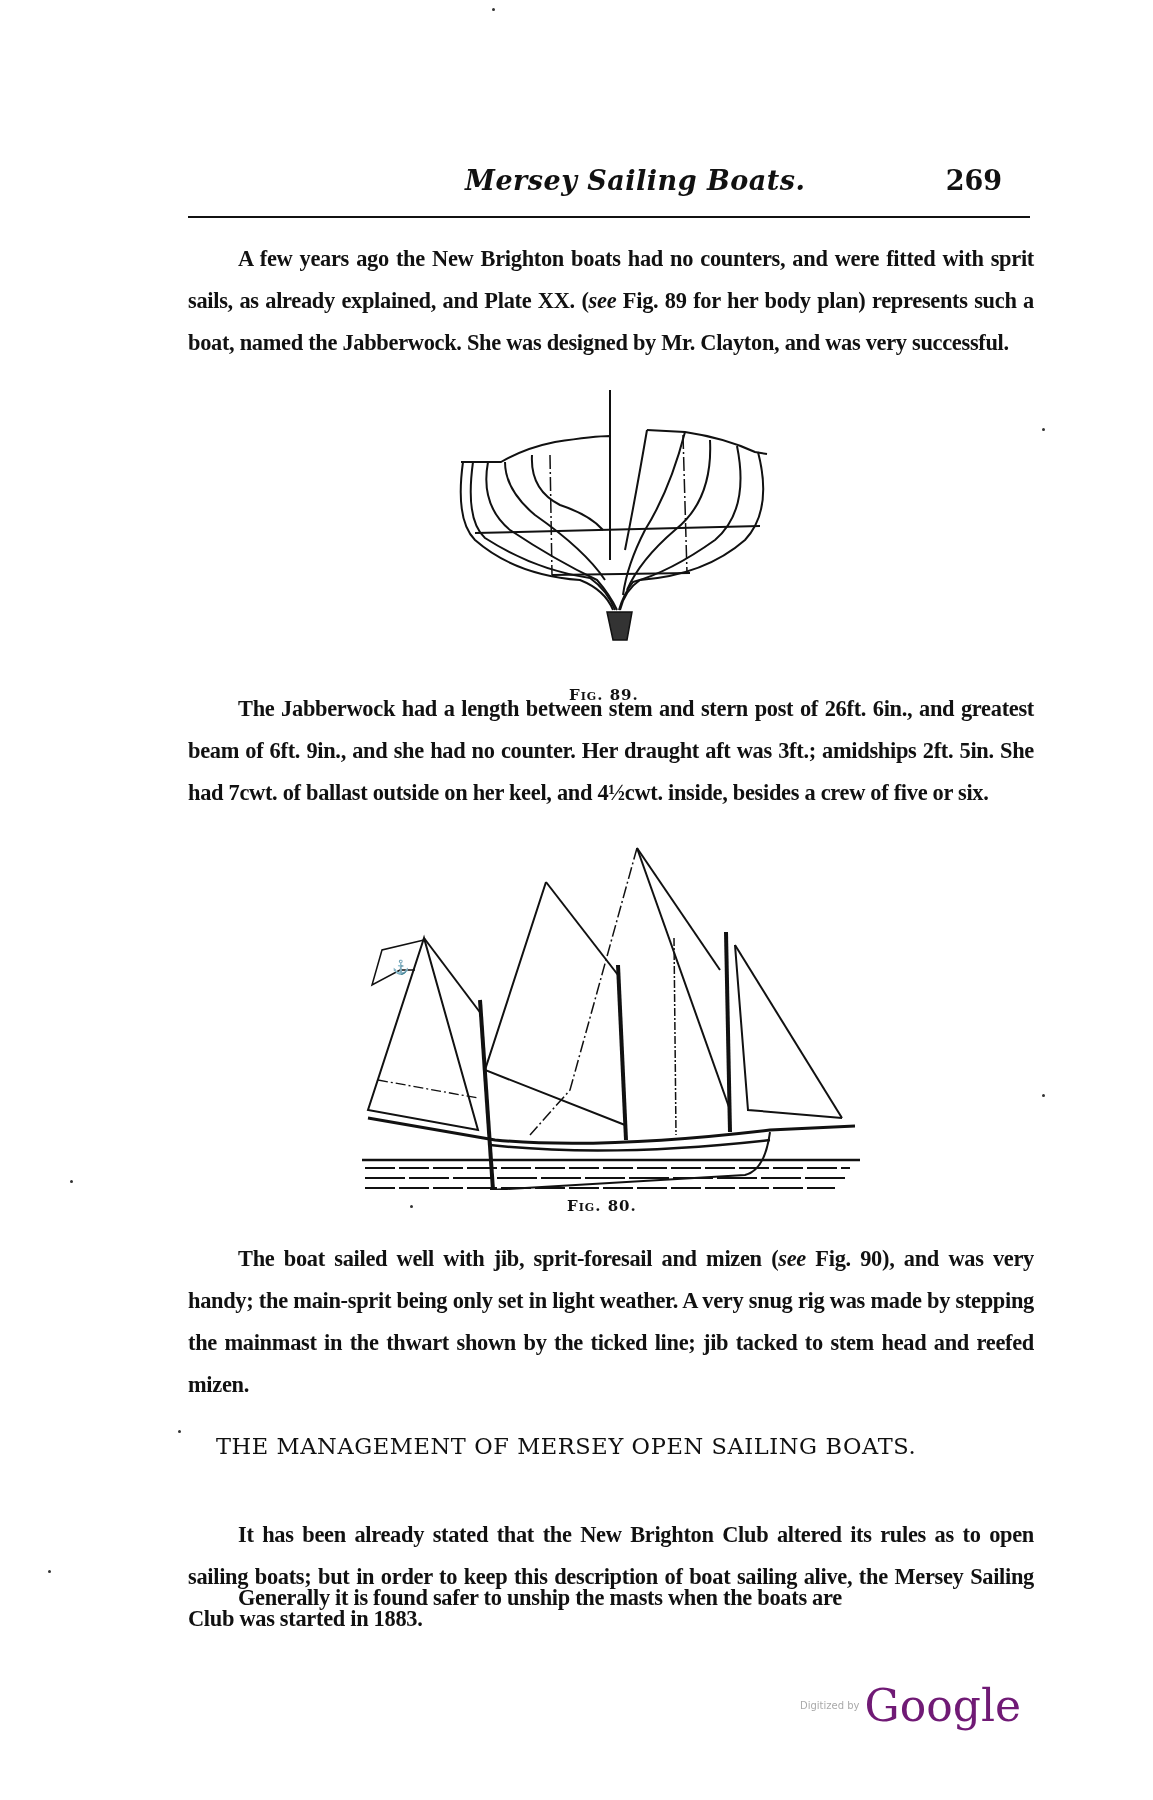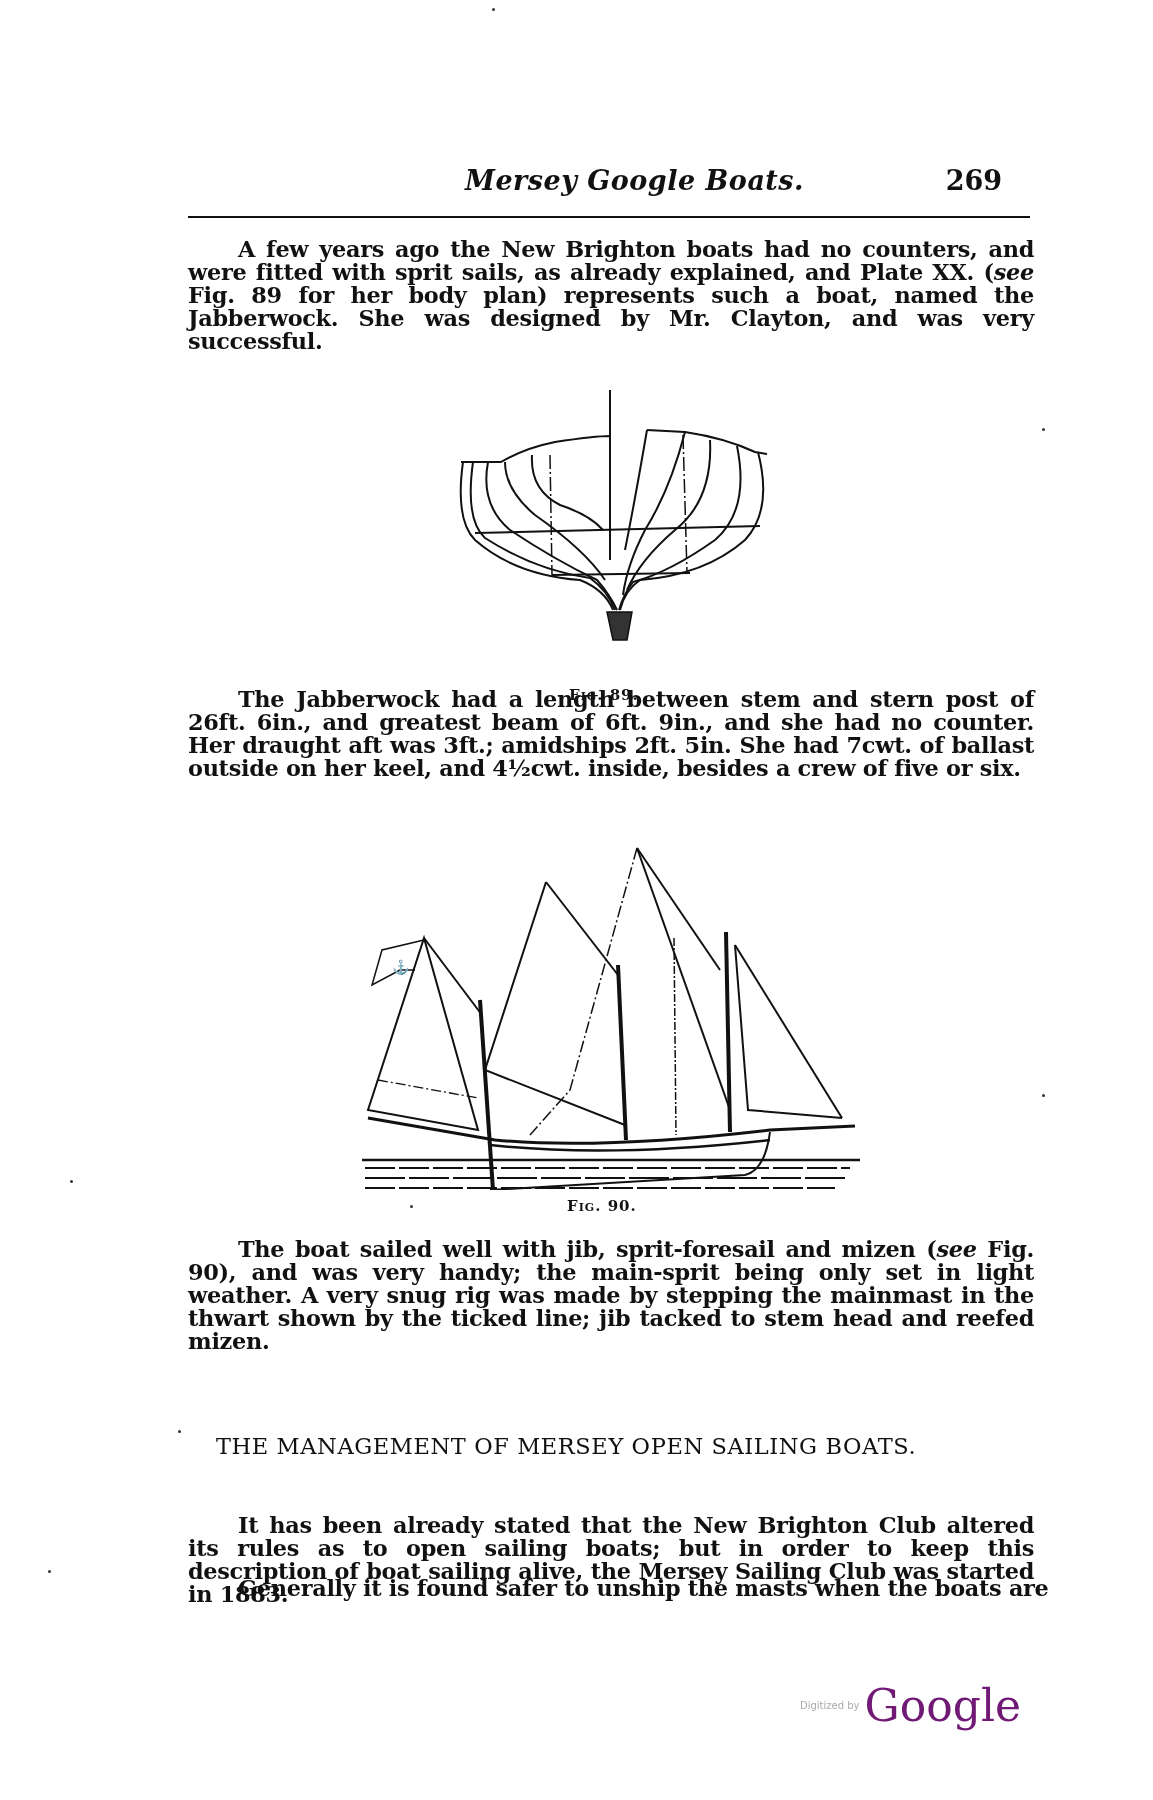--- a/index.html
+++ b/index.html
@@ -1,36 +1,36 @@
 <!DOCTYPE html>
 <html><head>
   <meta charset="utf-8">
   <style>
     html, body { margin:0; padding:0; background:#fff; }
     body { width:1153px; height:1800px; position:relative; overflow:hidden; font-family:"DejaVu Serif", serif; color:#111; }
     .header { position:absolute; left:188px; top:165px; width:842px; height:40px; }
     .header-title { position:absolute; left:277px; top:0; font-family:"DejaVu Serif", serif; font-style:italic; font-weight:bold; font-size:27px; letter-spacing:0.5px; }
     .header-page { position:absolute; right:28px; top:0; font-weight:bold; font-size:27px; }
     .rule { position:absolute; left:188px; top:216px; width:842px; height:2px; background:#111; }
-    .para { position:absolute; left:188px; width:846px; font-size:22.4px; line-height:23px; text-align:justify; font-weight:bold; letter-spacing:-0.3px; }
+    .para { position:absolute; left:188px; width:846px; font-size:22.4px; line-height:42px; text-align:justify; font-weight:bold; letter-spacing:-0.3px;font-family:Liberation Serif, serif; }
     .para .indent { display:inline-block; width:50px; }
     .para i { font-weight:bold; }
     .caption { position:absolute; font-size:15px; font-weight:bold; font-variant:small-caps; letter-spacing:1px; }
     .heading { position:absolute; left:216px; top:1433px; font-size:22.5px; letter-spacing:0.6px; }
     .fig { position:absolute; }
     .google { position:absolute; left:800px; top:1680px; color:#aaa; }
     .g-small { font-family:"DejaVu Sans", sans-serif; font-size:10px; vertical-align:middle; }
     .g-big { font-family:"DejaVu Serif", serif; font-size:44px; vertical-align:middle; color:#701a75; }
     .speck { position:absolute; width:3px; height:3px; background:#333; border-radius:50%; }
   </style>
 </head>
 <body>
 
 <div class="header">
-  <span class="header-title">Mersey Google Boats.</span>
+  <span class="header-title">Mersey Sailing Boats.</span>
   <span class="header-page">269</span>
 </div>
 <div class="rule"></div>
 
 <div class="para" style="top:238px;"><span class="indent"></span><span>A few years ago the New Brighton boats had no counters, and were fitted with sprit sails, as already explained, and Plate XX. (</span><i>see</i><span> Fig. 89 for her body plan) represents such a boat, named the Jabberwock. She was designed by Mr. Clayton, and was very successful.</span></div>
 
 <svg class="fig" style="left:455px; top:390px;" width="320" height="260" viewBox="0 0 320 260" fill="none" stroke="#111" stroke-width="2">
   <path d="M6 72 L46 72 Q70 58 100 52 Q140 46 155 46 L155 140"></path>
   <path d="M155 0 L155 170"></path>
   <path d="M192 40 L230 42 Q270 48 300 62 L312 64"></path>
@@ -77,21 +77,21 @@
 
   <path d="M18 278 L145 300 Q250 310 420 290 L505 286" stroke-width="3"></path>
   <path d="M140 305 Q260 318 420 300" stroke-width="2.5"></path>
   <path d="M420 292 Q415 330 395 335 L140 350"></path>
 
   <path d="M12 320 L510 320" stroke-width="2.5"></path>
   <path d="M15 328 L500 328" stroke-dasharray="30 4"></path>
   <path d="M15 338 L495 338" stroke-dasharray="40 4"></path>
   <path d="M15 348 L485 348" stroke-dasharray="30 4"></path>
 </svg>
-<div class="caption" style="left:567px; top:1197px;">Fig. 90.</div>
+<div class="caption" style="left:567px; top:1197px;">Fig. 80.</div>
 
 <div class="para" style="top:1238px;"><span class="indent"></span><span>The boat sailed well with jib, sprit-foresail and mizen (</span><i>see</i><span> Fig. 90), and was very handy; the main-sprit being only set in light weather. A very snug rig was made by stepping the mainmast in the thwart shown by the ticked line; jib tacked to stem head and reefed mizen.</span></div>
 
 <div class="heading">THE MANAGEMENT OF MERSEY OPEN SAILING BOATS.</div>
 
 <div class="para" style="top:1478px;margin-top:36px;"><span class="indent"></span><span>It has been already stated that the New Brighton Club altered its rules as to open sailing boats; but in order to keep this description of boat sailing alive, the Mersey Sailing Club was started in 1883.</span></div>
 <div class="para" style="top:1577px; white-space:nowrap;"><span class="indent"></span><span>Generally it is found safer to unship the masts when the boats are</span></div>
 
 <div class="google">
   <span class="g-small">Digitized by</span>

